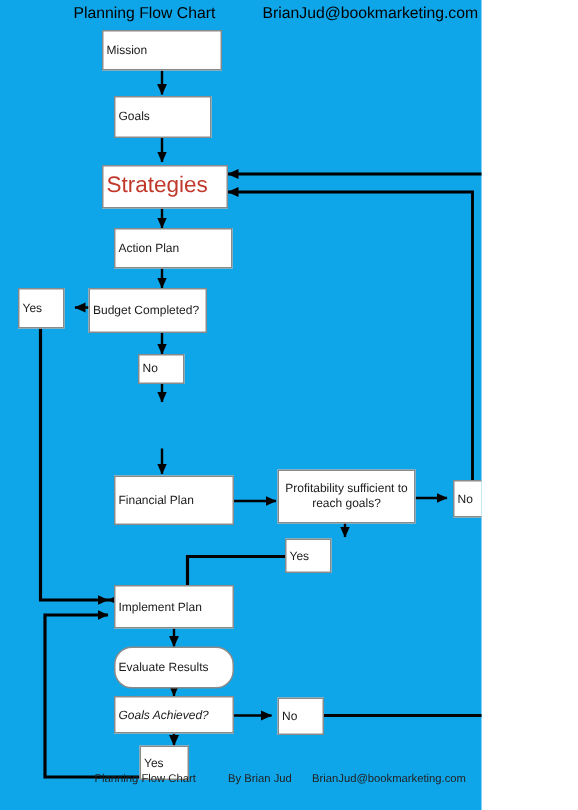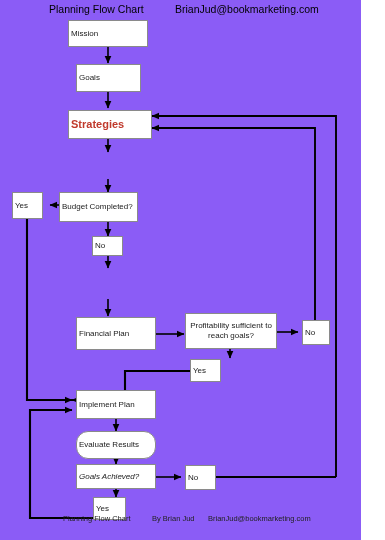--- a/index.html
+++ b/index.html
@@ -5,23 +5,23 @@
   html, body {
     margin: 0;
     padding: 0;
     background: #ffffff;
   }
   body {
     font-family: "Liberation Sans", sans-serif;
   }
   #chart-root {
     position: relative;
-    width: 361px;
+    width: 321px;
     height: 540px;
-    background: #8b5cf6;
+    background: #0ea5e9;
     overflow: hidden;
   }
   #flow-svg {
     position: absolute;
     left: 0;
     top: 0;
     width: 385px;
     height: 540px;
   }
   .node {
@@ -38,22 +38,22 @@
     color: #1a1a1a;
     line-height: 1.25;
     z-index: 2;
   }
   .node span {
     display: block;
     padding: 0 2px;
   }
   .node.accent span {
     color: #c0392b;
-    font-weight: bold;
-    font-size: 11px;
+    font-weight: normal;
+    font-size: 15px;
   }
   .node.small {
     font-size: 8px;
   }
   .hdr {
     position: absolute;
     font-family: "Liberation Sans", sans-serif;
     font-size: 10.5px;
     color: #000000;
     white-space: nowrap;
@@ -131,20 +131,23 @@
   </div>
 
   <div class="node" style="left:76px; top:64px; width:65px; height:28px;">
     <span>Goals</span>
   </div>
 
   <div class="node accent" style="left:68px; top:110px; width:84px; height:29px;">
     <span>Strategies</span>
   </div>
 
+  <div class="node" style="left:76px; top:152px; width:79px; height:27px;">
+    <span>Action Plan</span>
+  </div>
 
   <div class="node" style="left:59px; top:192px; width:79px; height:30px;">
     <span>Budget Completed?</span>
   </div>
 
   <div class="node small" style="left:12px; top:192px; width:31px; height:27px;">
     <span>Yes</span>
   </div>
 
   <div class="node small" style="left:92px; top:236px; width:31px; height:20px;">

